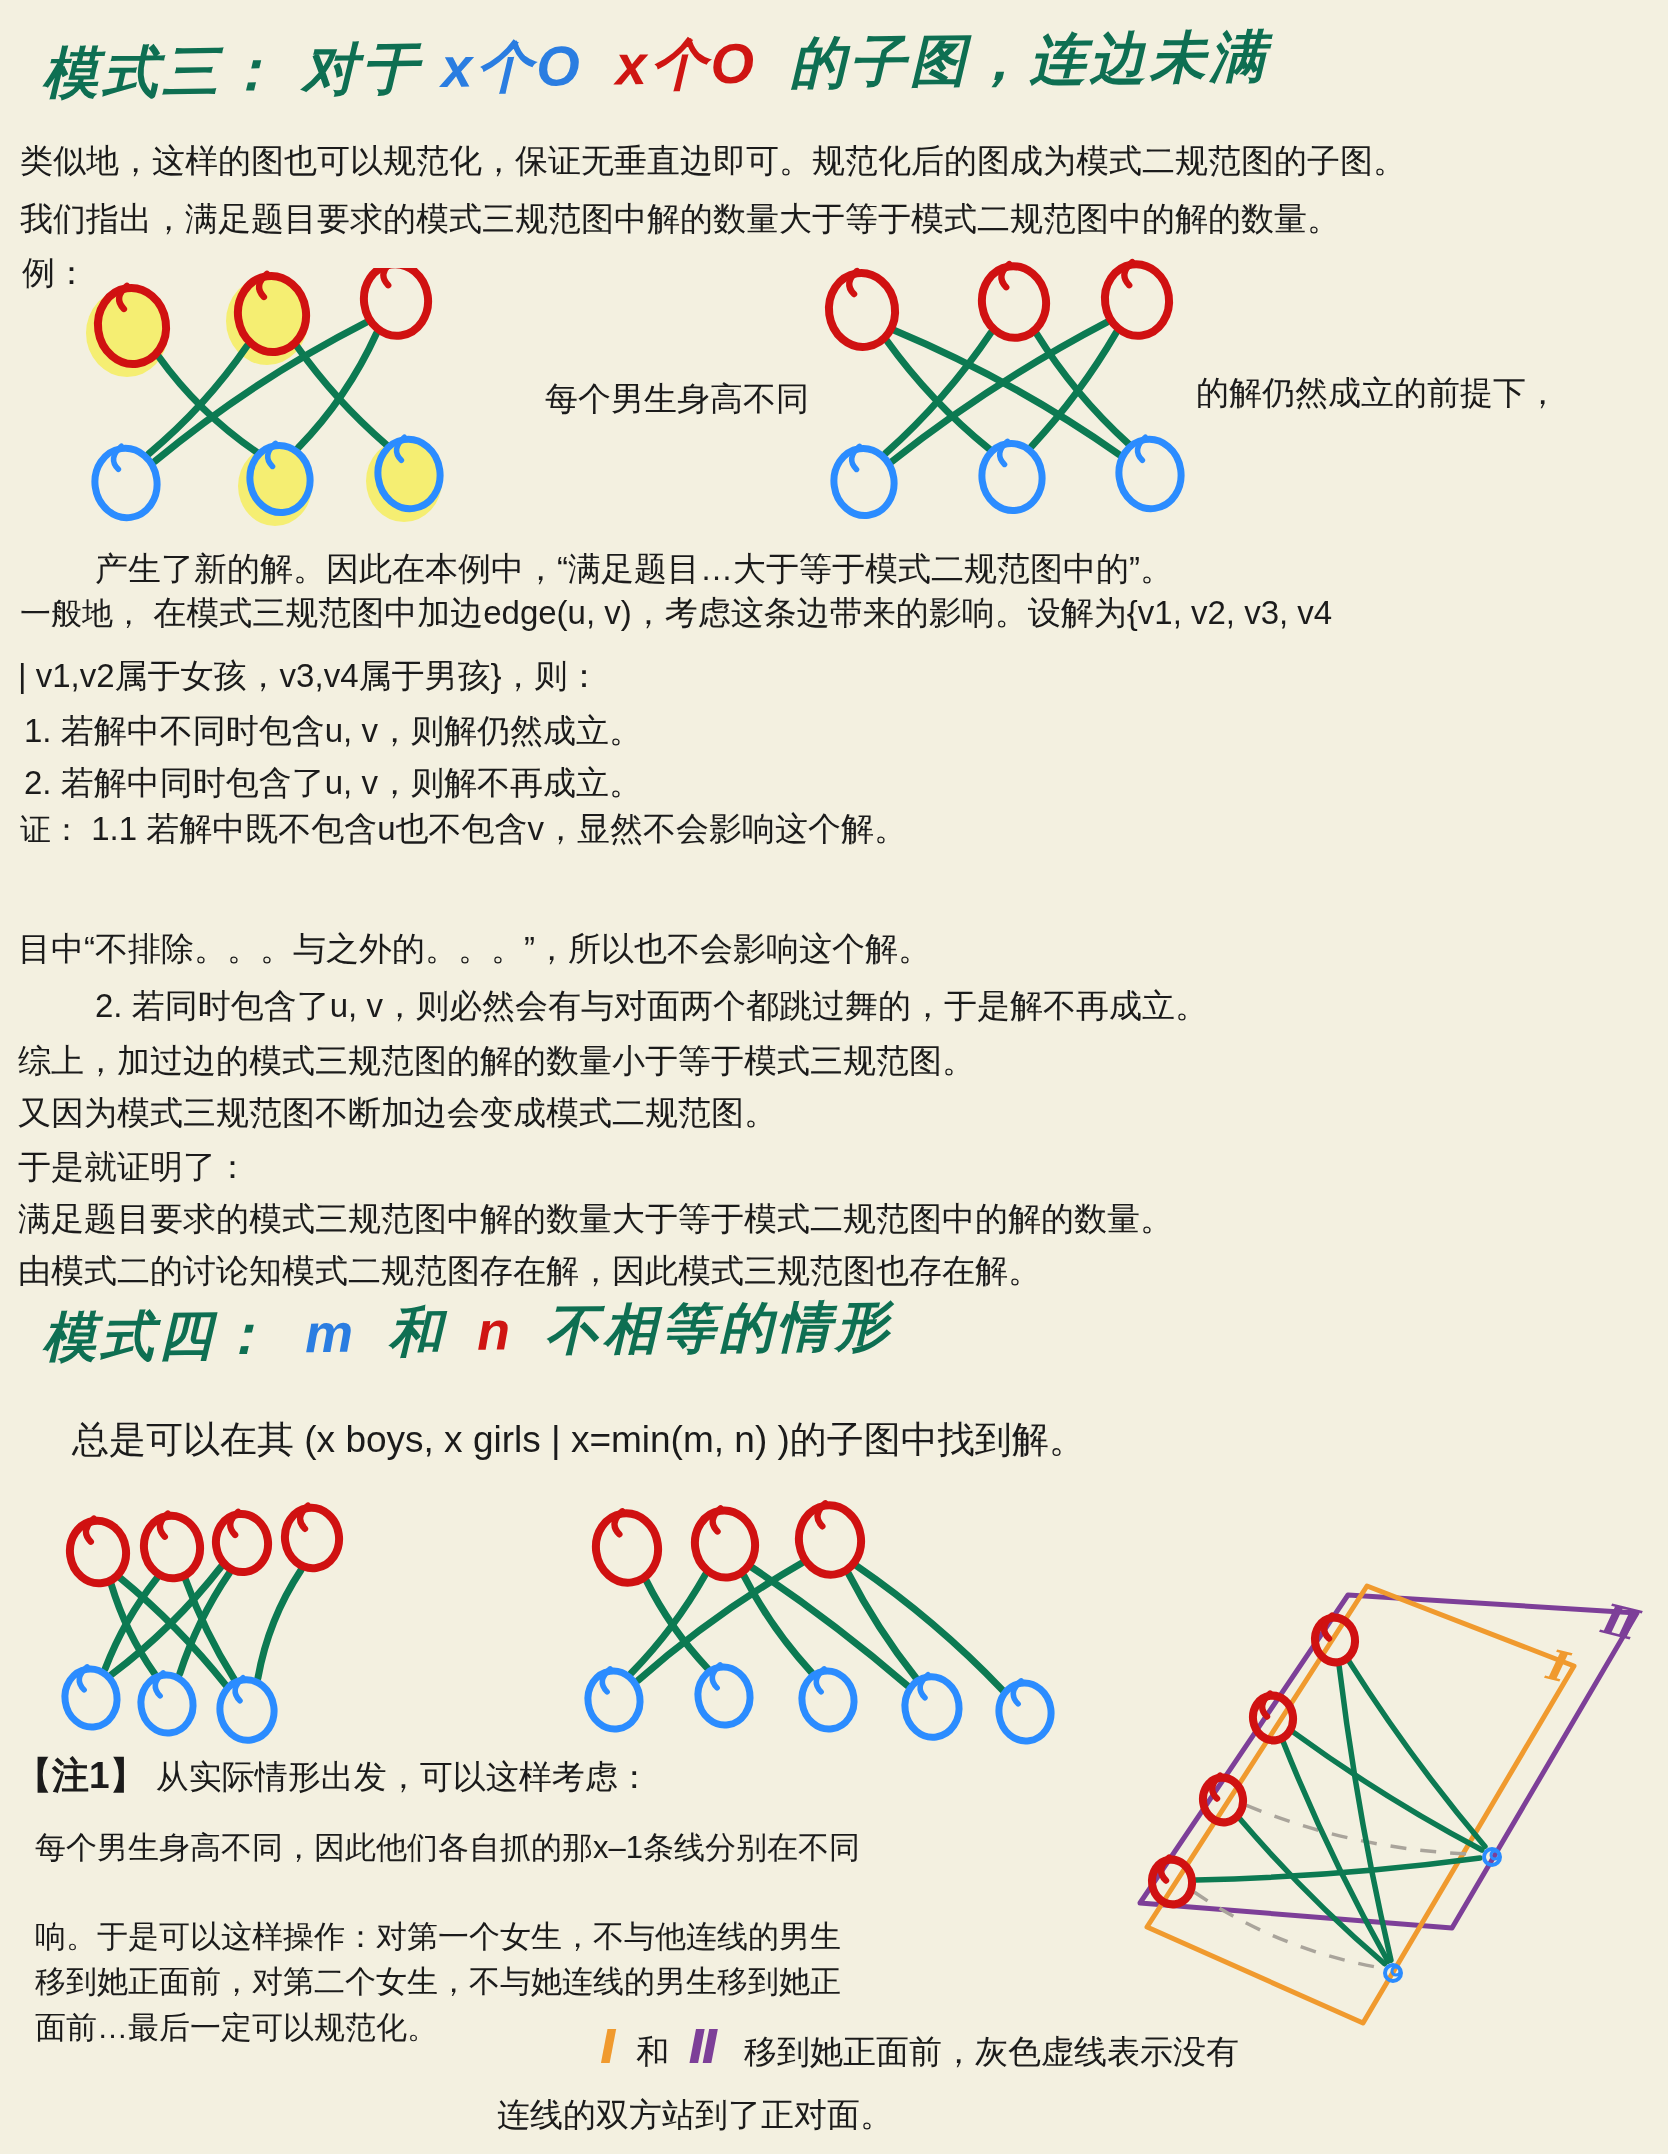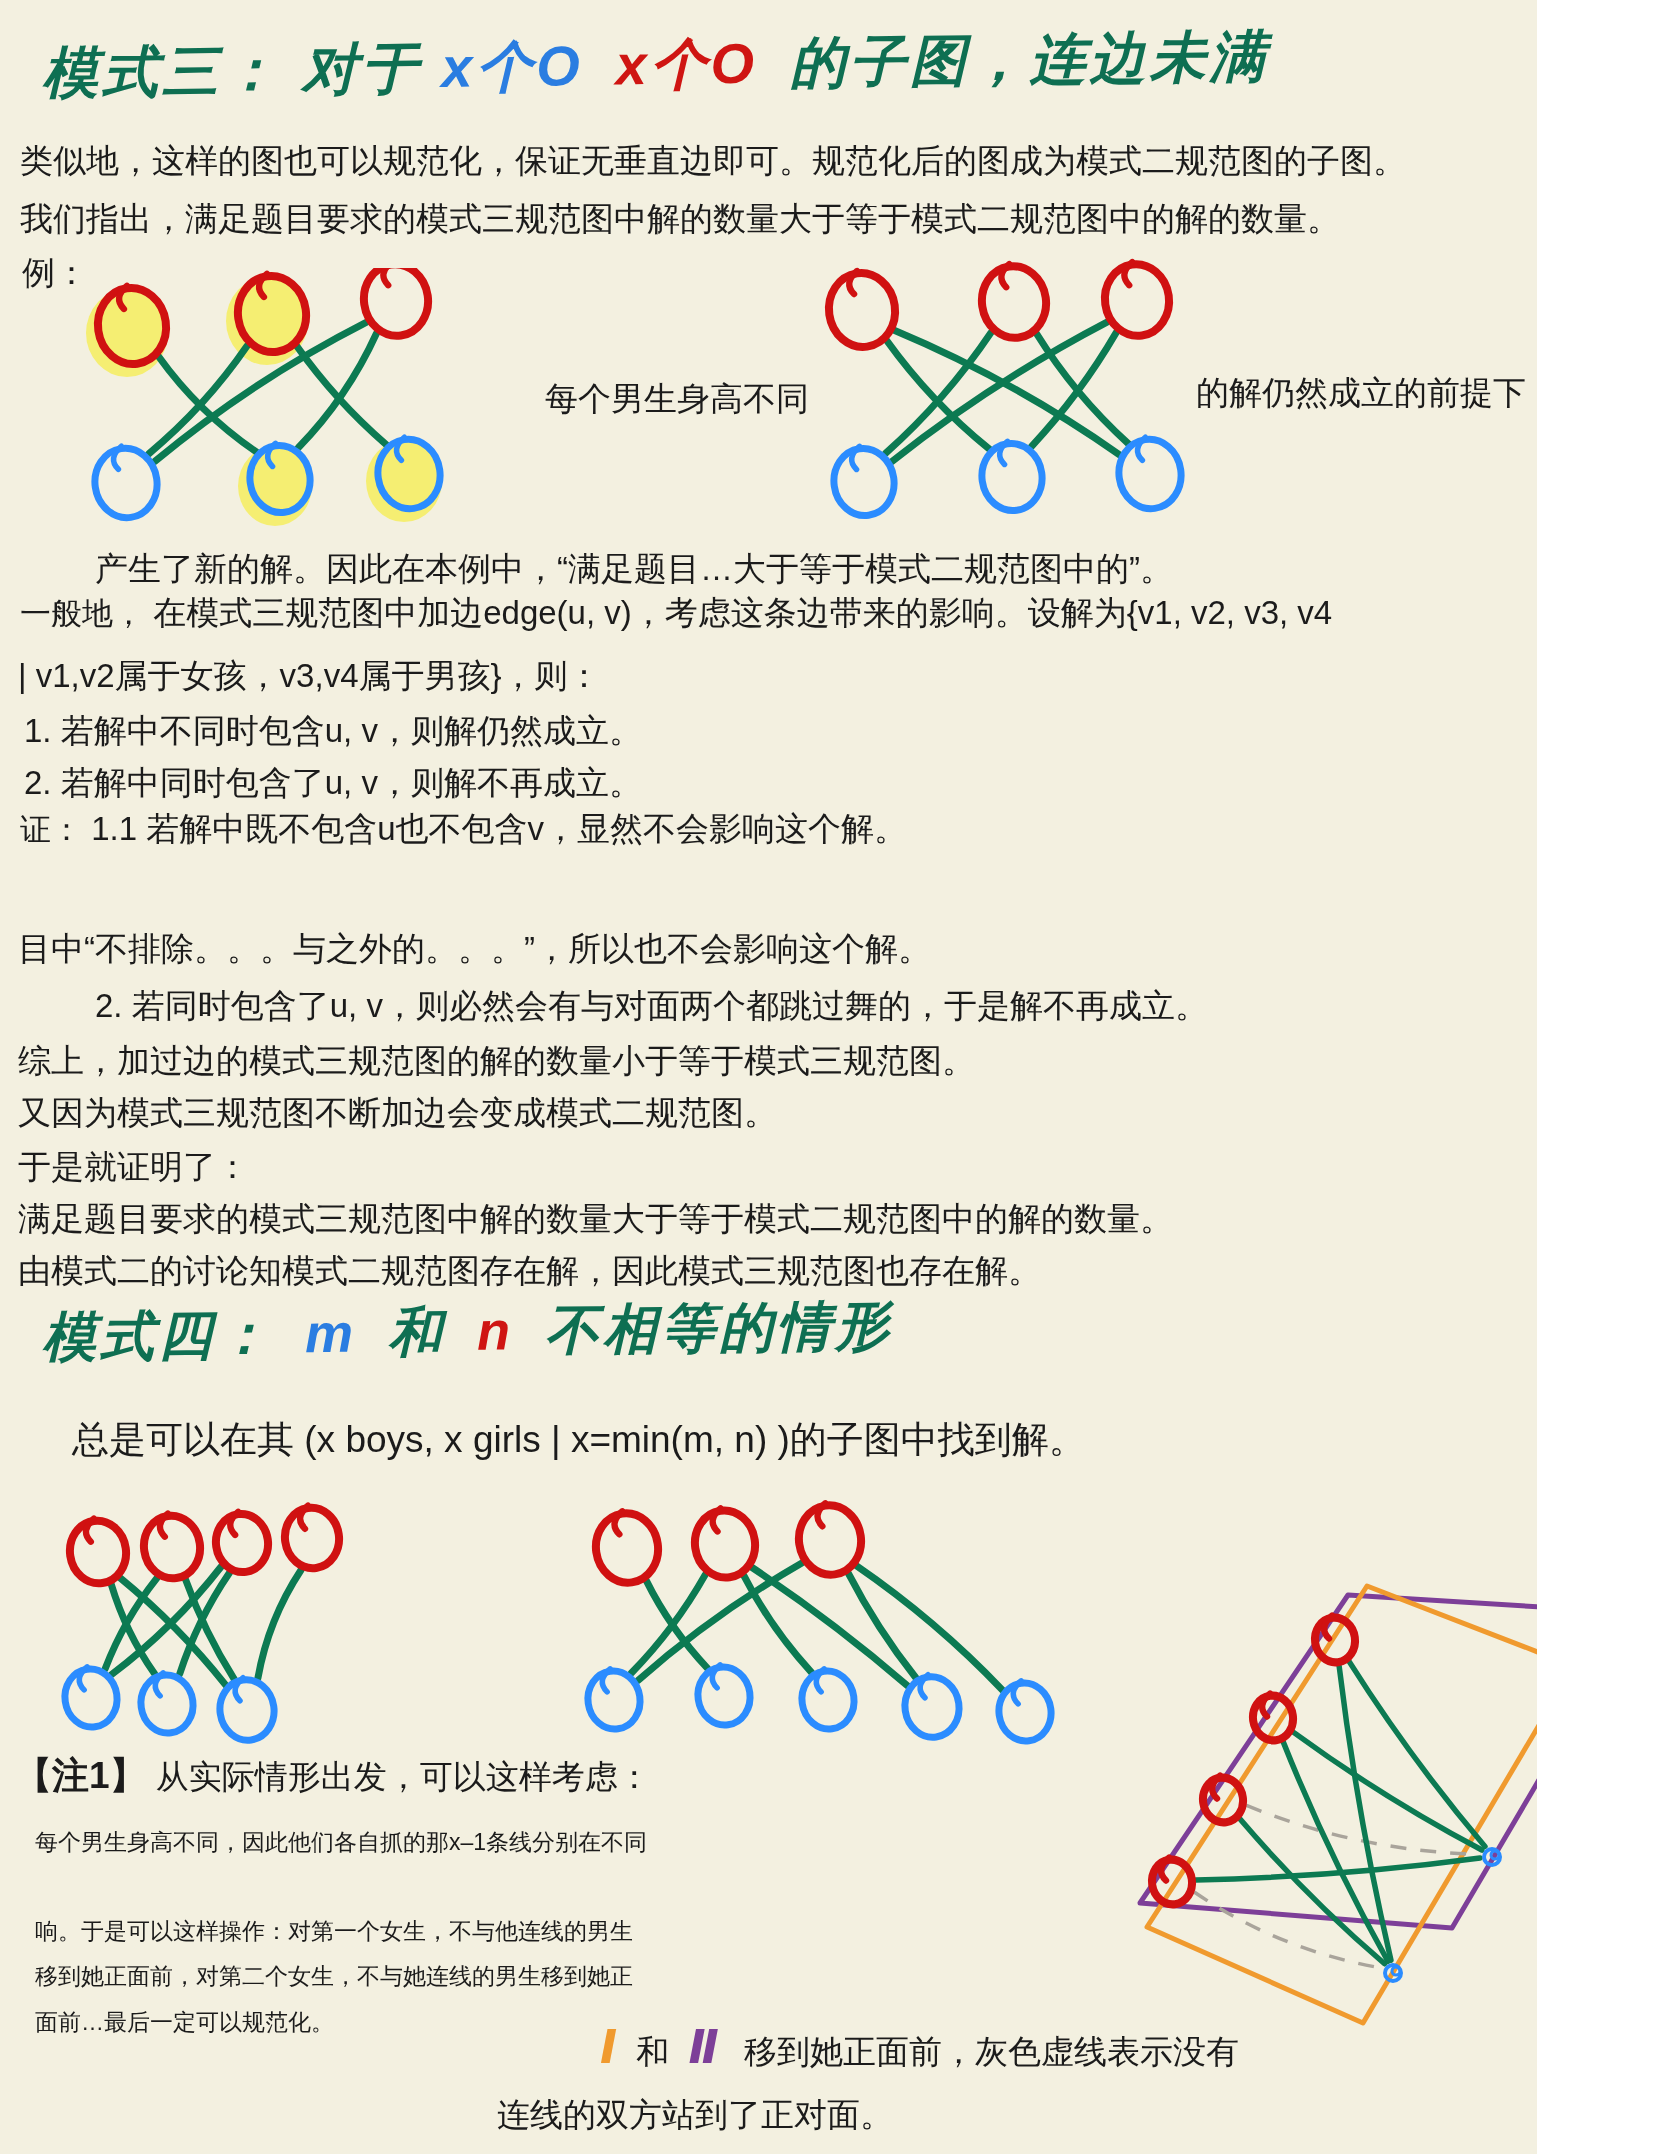--- a/index.html
+++ b/index.html
@@ -1,19 +1,19 @@
 <!DOCTYPE html>
 <html><head>
 <meta charset="utf-8">
 <style>
   html,body{margin:0;padding:0;}
-  #page{position:relative;width:1537px;height:2154px;background:#f3f0e0;overflow:hidden;
+  #page{position:relative;width:1668px;height:2154px;background:#f3f0e0;overflow:hidden;
         font-family:"Liberation Sans","DejaVu Sans",sans-serif;}
   .line{position:absolute;white-space:nowrap;font-size:33px;line-height:1.3;color:#1b1b1b;}
-  .note-line{font-size:23px;}
+  .note-line{font-size:31px;}
   .stmt{font-size:37px;}
   .lead{font-size:31px;font-weight:500;}
   .hand{position:absolute;white-space:nowrap;font-style:italic;font-weight:bold;
         letter-spacing:4px;transform:rotate(-0.8deg);}
   .t3{left:42px;top:28px;font-size:56px;color:#0e6f52;}
   .t4{left:42px;top:1296px;font-size:54px;color:#0e6f52;}
   .hand .c-blue{color:#2a7de1;}
   .hand .c-red{color:#cf1512;}
   .hand .gap{margin:0 12px;}
   .tag{font-weight:bold;font-size:37px;}

